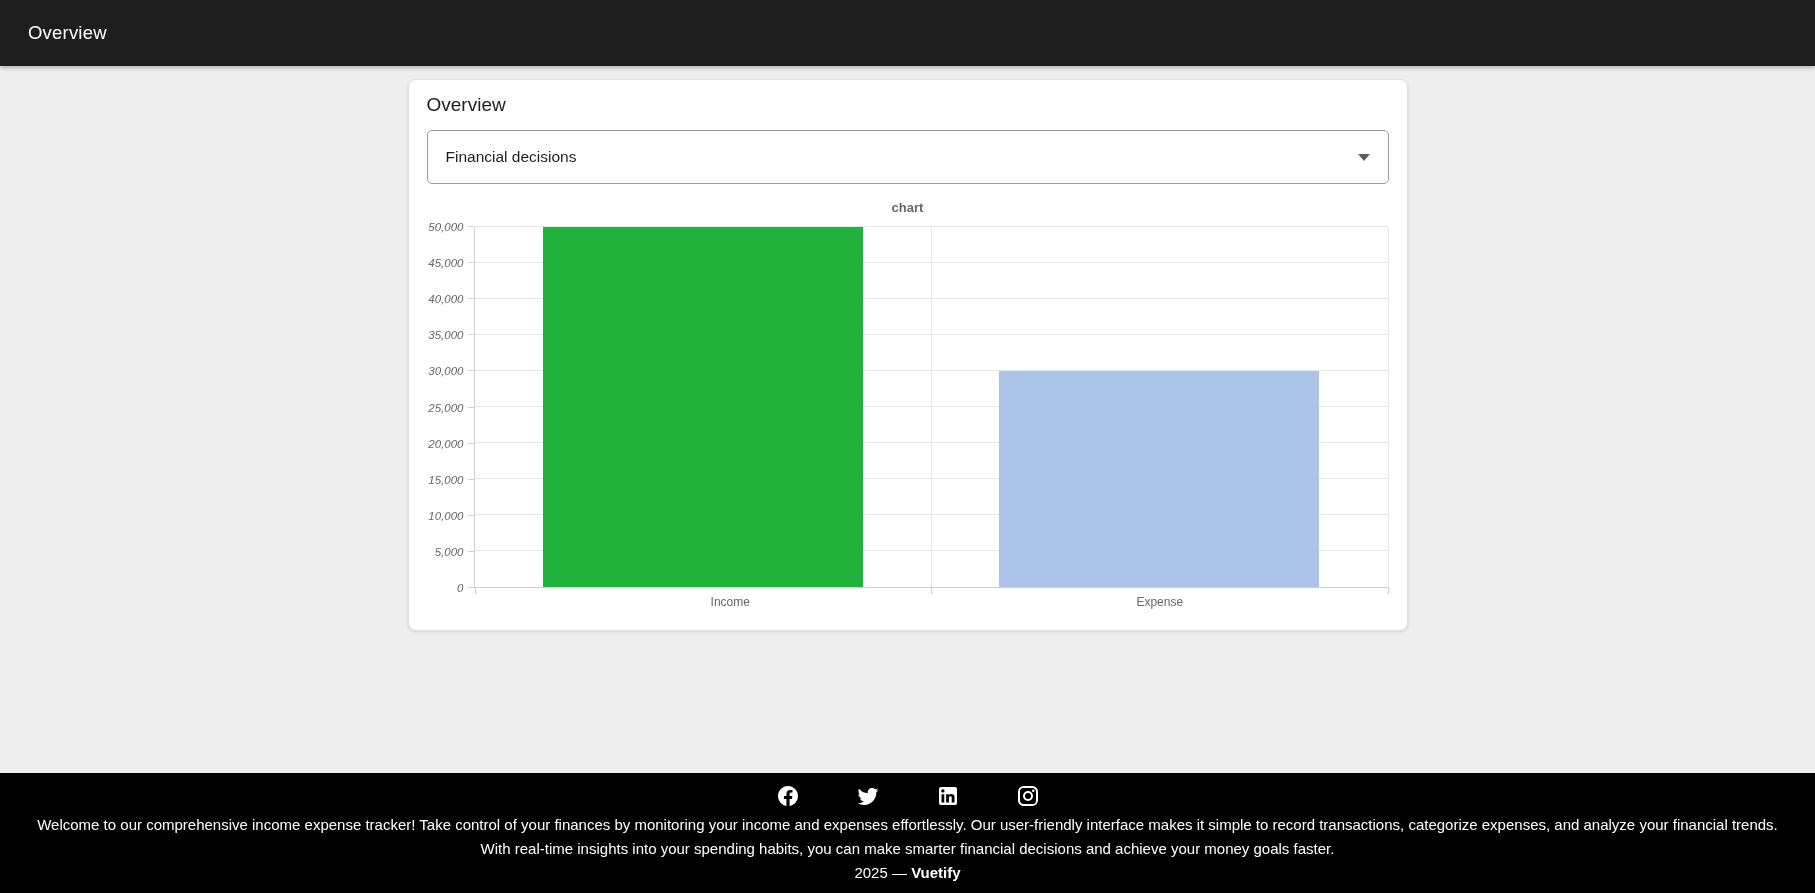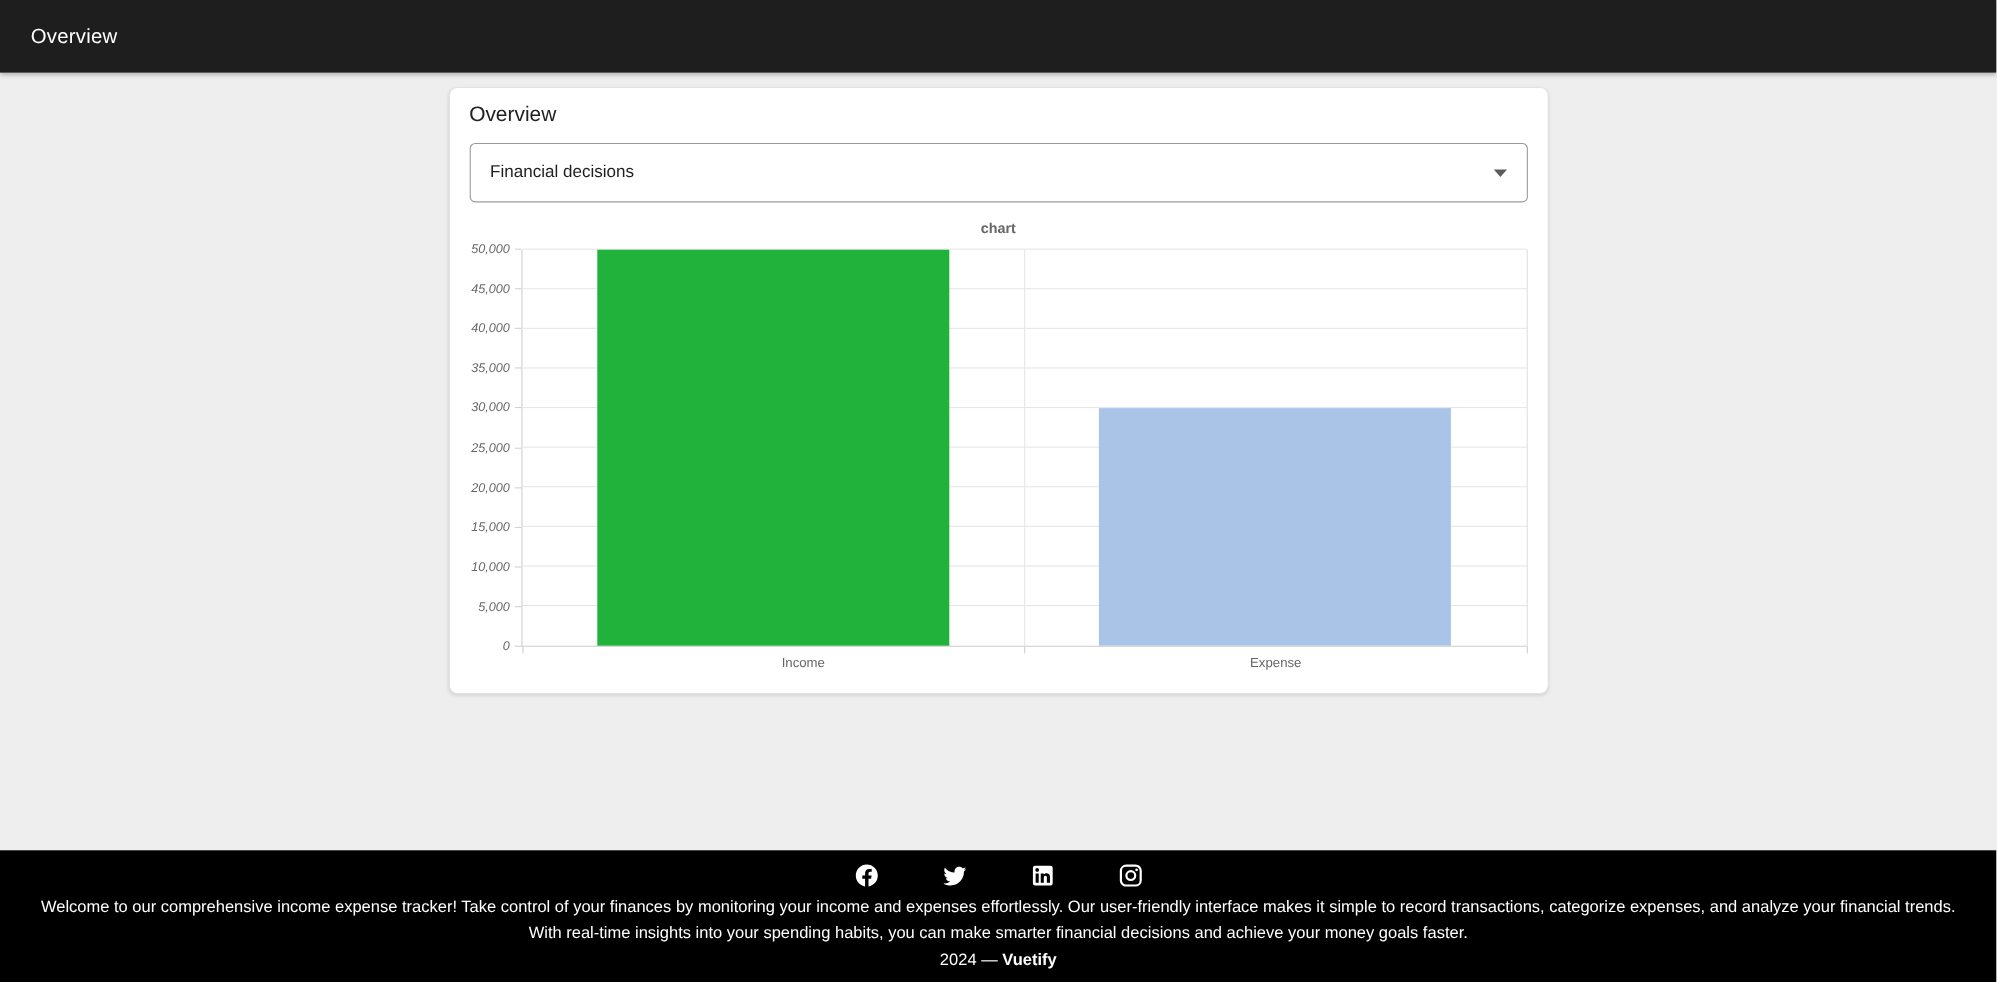--- a/index.html
+++ b/index.html
@@ -243,14 +243,14 @@
           <path d="M19 3a2 2 0 0 1 2 2v14a2 2 0 0 1-2 2H5a2 2 0 0 1-2-2V5a2 2 0 0 1 2-2h14m-.5 15.5v-5.3a3.26 3.26 0 0 0-3.26-3.26c-.85 0-1.84.52-2.32 1.3v-1.11h-2.79v8.37h2.79v-4.93c0-.77.62-1.4 1.39-1.4a1.4 1.4 0 0 1 1.4 1.4v4.93h2.79M6.88 8.56a1.68 1.68 0 0 0 1.68-1.68c0-.93-.75-1.69-1.68-1.69a1.69 1.69 0 0 0-1.69 1.69c0 .93.76 1.68 1.69 1.68m1.39 9.94v-8.37H5.5v8.37h2.77z"></path>
         </svg>
     </span>
     <span class="social-btn">
       <svg viewBox="0 0 24 24">
           <path d="M7.8 2h8.4C19.4 2 22 4.6 22 7.8v8.4a5.8 5.8 0 0 1-5.8 5.8H7.8C4.6 22 2 19.4 2 16.2V7.8A5.8 5.8 0 0 1 7.8 2m-.2 2A3.6 3.6 0 0 0 4 7.6v8.8C4 18.39 5.61 20 7.6 20h8.8a3.6 3.6 0 0 0 3.6-3.6V7.6C20 5.61 18.39 4 16.4 4H7.6m9.65 1.5a1.25 1.25 0 0 1 1.25 1.25A1.25 1.25 0 0 1 17.25 8 1.25 1.25 0 0 1 16 6.75a1.25 1.25 0 0 1 1.25-1.25M12 7a5 5 0 0 1 5 5 5 5 0 0 1-5 5 5 5 0 0 1-5-5 5 5 0 0 1 5-5m0 2a3 3 0 0 0-3 3 3 3 0 0 0 3 3 3 3 0 0 0 3-3 3 3 0 0 0-3-3z"></path>
         </svg>
     </span>
   </div>
   <div class="footer-text">Welcome to our comprehensive income expense tracker! Take control of your finances by monitoring your income and expenses effortlessly. Our user-friendly interface makes it simple to record transactions, categorize expenses, and analyze your financial trends. With real-time insights into your spending habits, you can make smarter financial decisions and achieve your money goals faster.</div>
-  <div class="footer-year"><span>2024 — </span><span class="footer-brand">Vuetify</span></div>
+  <div class="footer-year"><span>2025 — </span><span class="footer-brand">Vuetify</span></div>
 </footer>
 
 </body></html>

